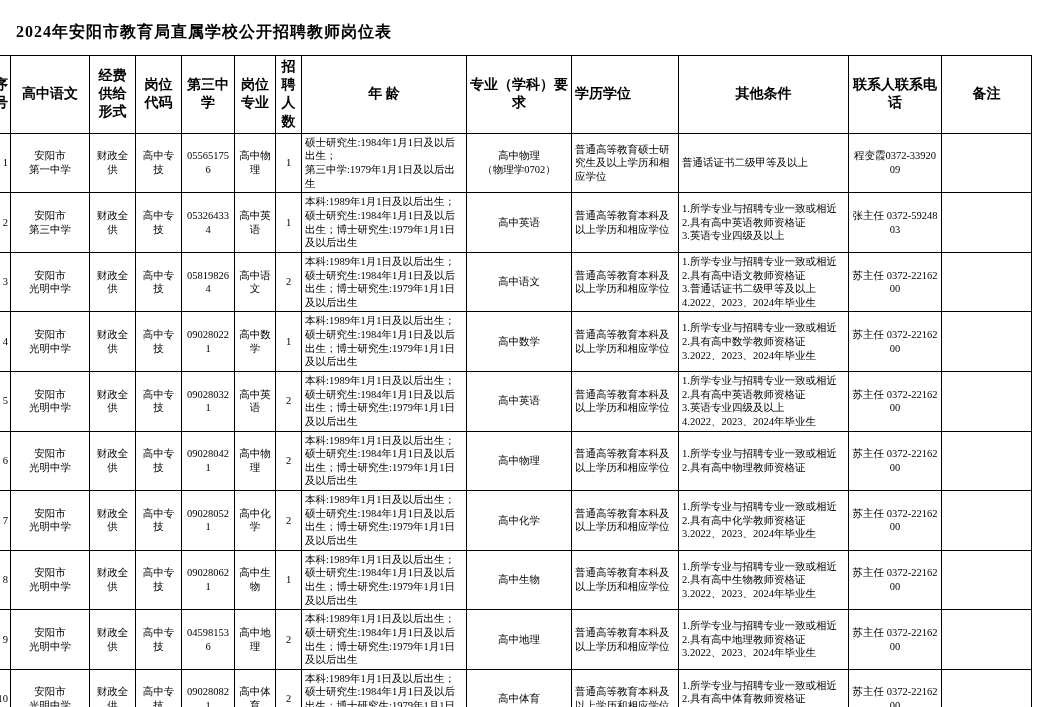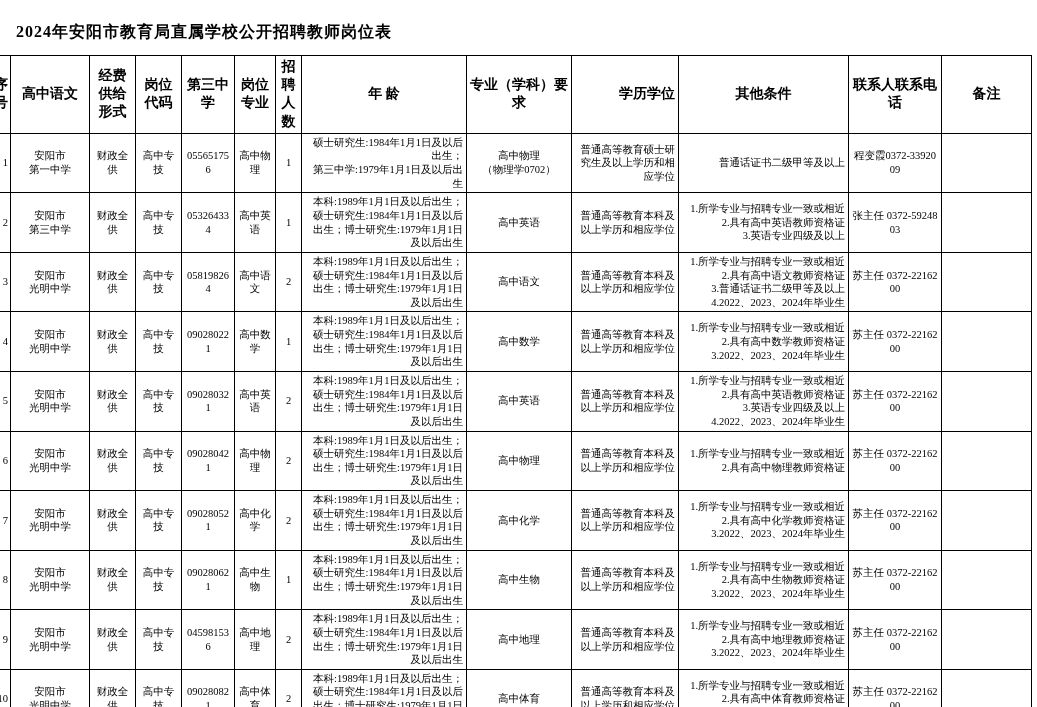--- a/index.html
+++ b/index.html
@@ -19,21 +19,21 @@
   }
   th,td{
     border:1px solid #000;
     font-size:10.5px;line-height:1.3;
     padding:2px 3px;vertical-align:middle;
     text-align:center;white-space:pre-line;
     overflow:hidden;word-break:break-all;
   }
   th{font-weight:bold;font-size:14px;}
   td.num-col,th.num-col{text-align:right;padding-right:2px;}
-  .al{text-align:right;margin-top:12px;}
+  .al{text-align:left;margin-top:12px;}
 </style>
 </head>
 <body>
 
 <div class="page">
   <div class="title">2024年安阳市教育局直属学校公开招聘教师岗位表</div>
   <div class="table-clip">
     <table>
       <colgroup>
           <col style="width: 32px;">

